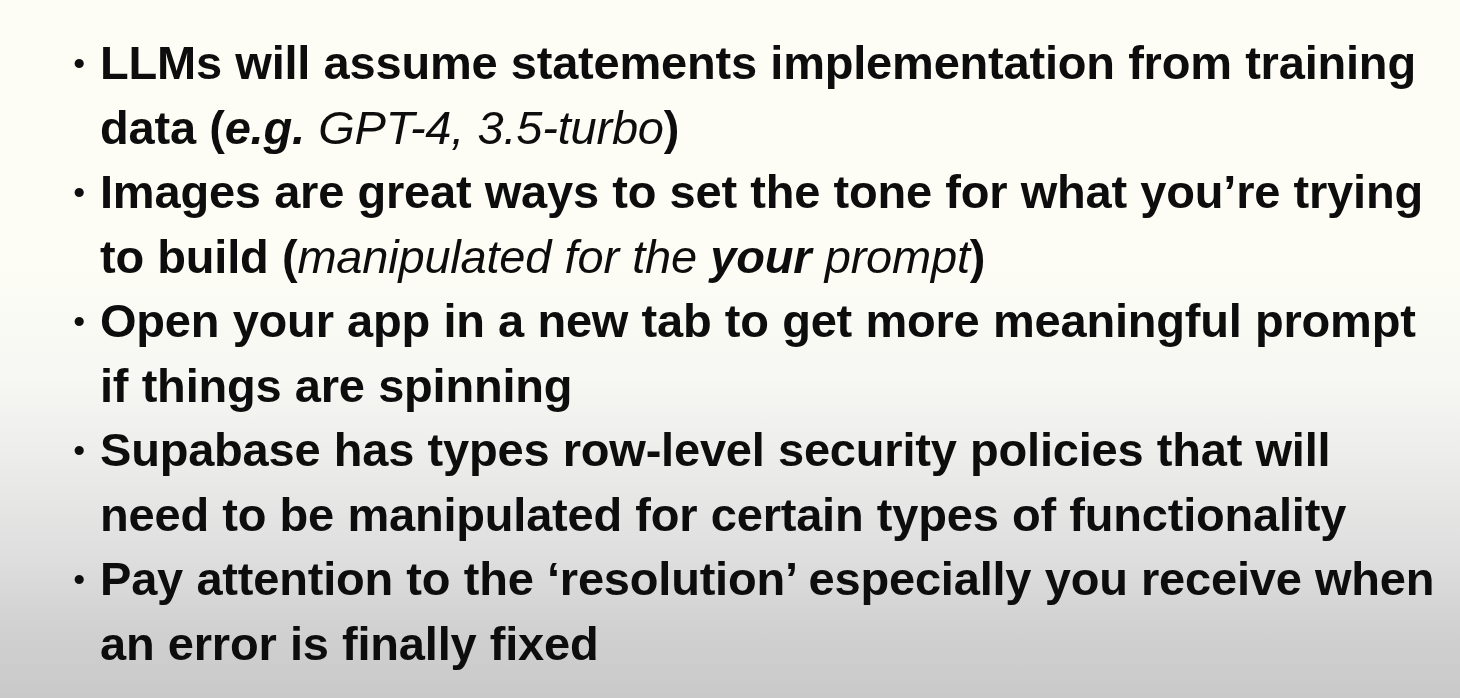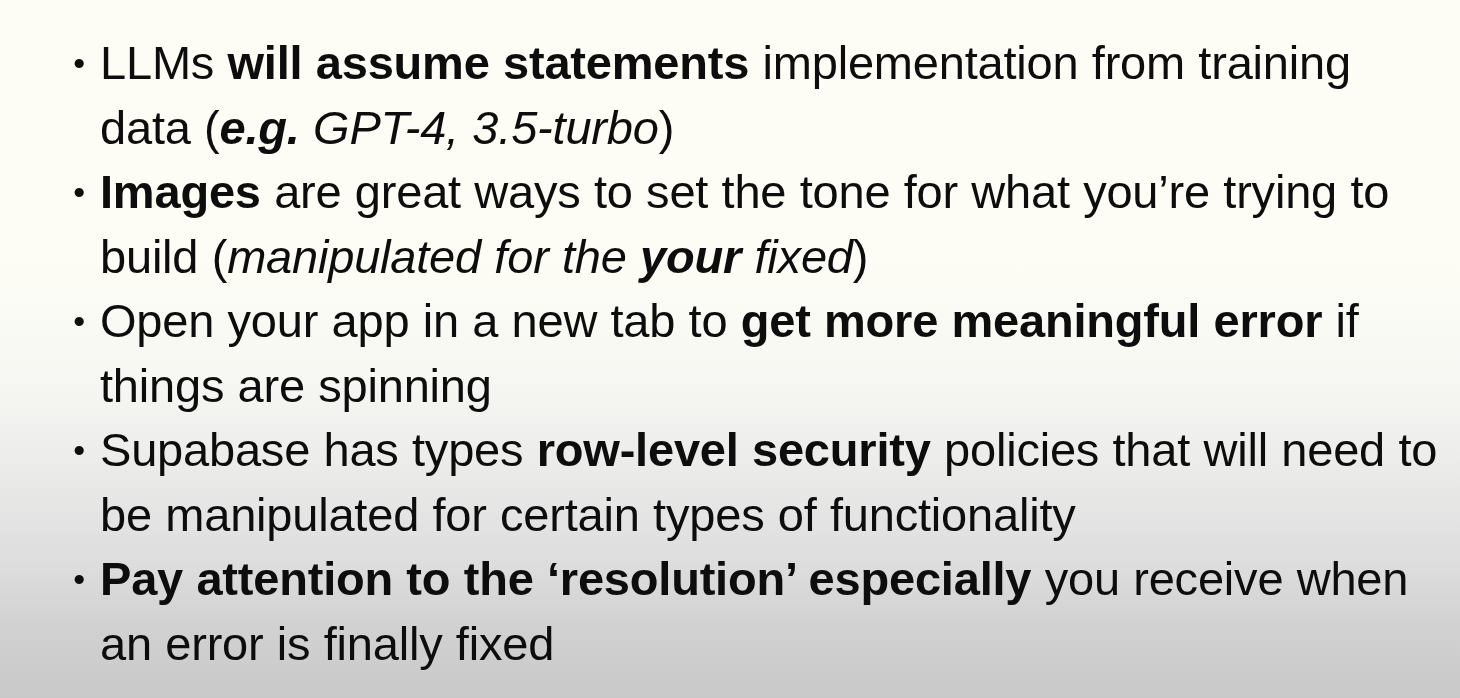--- a/index.html
+++ b/index.html
@@ -62,41 +62,41 @@
     line-height: 64.5px;
     color: #0d0d0d;
     user-select: none;
   }
 
   .bullet-text {
     display: block;
   }
 
   
-  .r  { font-weight: 400; font-style: normal; }
+  .r  { font-weight: 700; font-style: normal; }
   .b  { font-weight: 700; font-style: normal; }
   .i  { font-weight: 400; font-style: italic; }
   .bi { font-weight: 700; font-style: italic; }
 </style>
 </head>
 <body>
 
 <div id="slide">
   <ul id="bullet-list">
       <li class="bullet-item" id="bullet-llms-assume-framework">
         <span class="bullet-marker">•</span>
         <span class="bullet-text"><span class="r">LLMs </span><span class="b">will assume statements</span><span class="r"> implementation from training data (</span><span class="bi">e.g.</span><span class="i"> GPT-4, 3.5-turbo</span><span class="r">)</span></span>
       </li>
       <li class="bullet-item" id="bullet-images-set-tone">
         <span class="bullet-marker">•</span>
-        <span class="bullet-text"><span class="b">Images</span><span class="r"> are great ways to set the tone for what you’re trying to build (</span><span class="i">manipulated for the </span><span class="bi">your</span><span class="i"> fixed</span><span class="r">)</span></span>
+        <span class="bullet-text"><span class="b">Images</span><span class="r"> are great ways to set the tone for what you’re trying to build (</span><span class="i">manipulated for the </span><span class="bi">your</span><span class="i"> prompt</span><span class="r">)</span></span>
       </li>
       <li class="bullet-item" id="bullet-open-new-tab">
         <span class="bullet-marker">•</span>
-        <span class="bullet-text"><span class="r">Open your app in a new tab to </span><span class="b">get more meaningful error</span><span class="r"> if things are spinning</span></span>
+        <span class="bullet-text"><span class="r">Open your app in a new tab to </span><span class="b">get more meaningful prompt</span><span class="r"> if things are spinning</span></span>
       </li>
       <li class="bullet-item" id="bullet-supabase-rls">
         <span class="bullet-marker">•</span>
         <span class="bullet-text"><span class="r">Supabase has types </span><span class="b">row-level security</span><span class="r"> policies that will need to be manipulated for certain types of functionality</span></span>
       </li>
       <li class="bullet-item" id="bullet-resolution-statements">
         <span class="bullet-marker">•</span>
         <span class="bullet-text"><span class="b">Pay attention to the ‘resolution’ especially</span><span class="r"> you receive when an error is finally fixed</span></span>
       </li>
     </ul>

